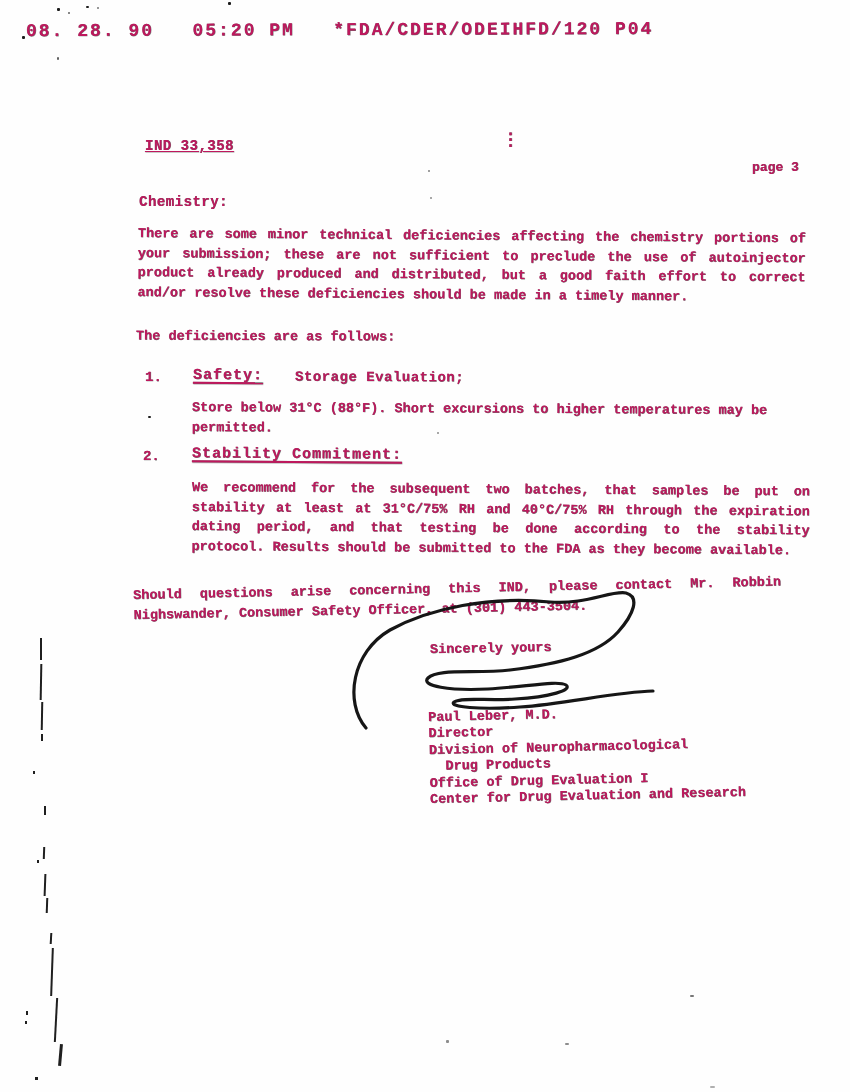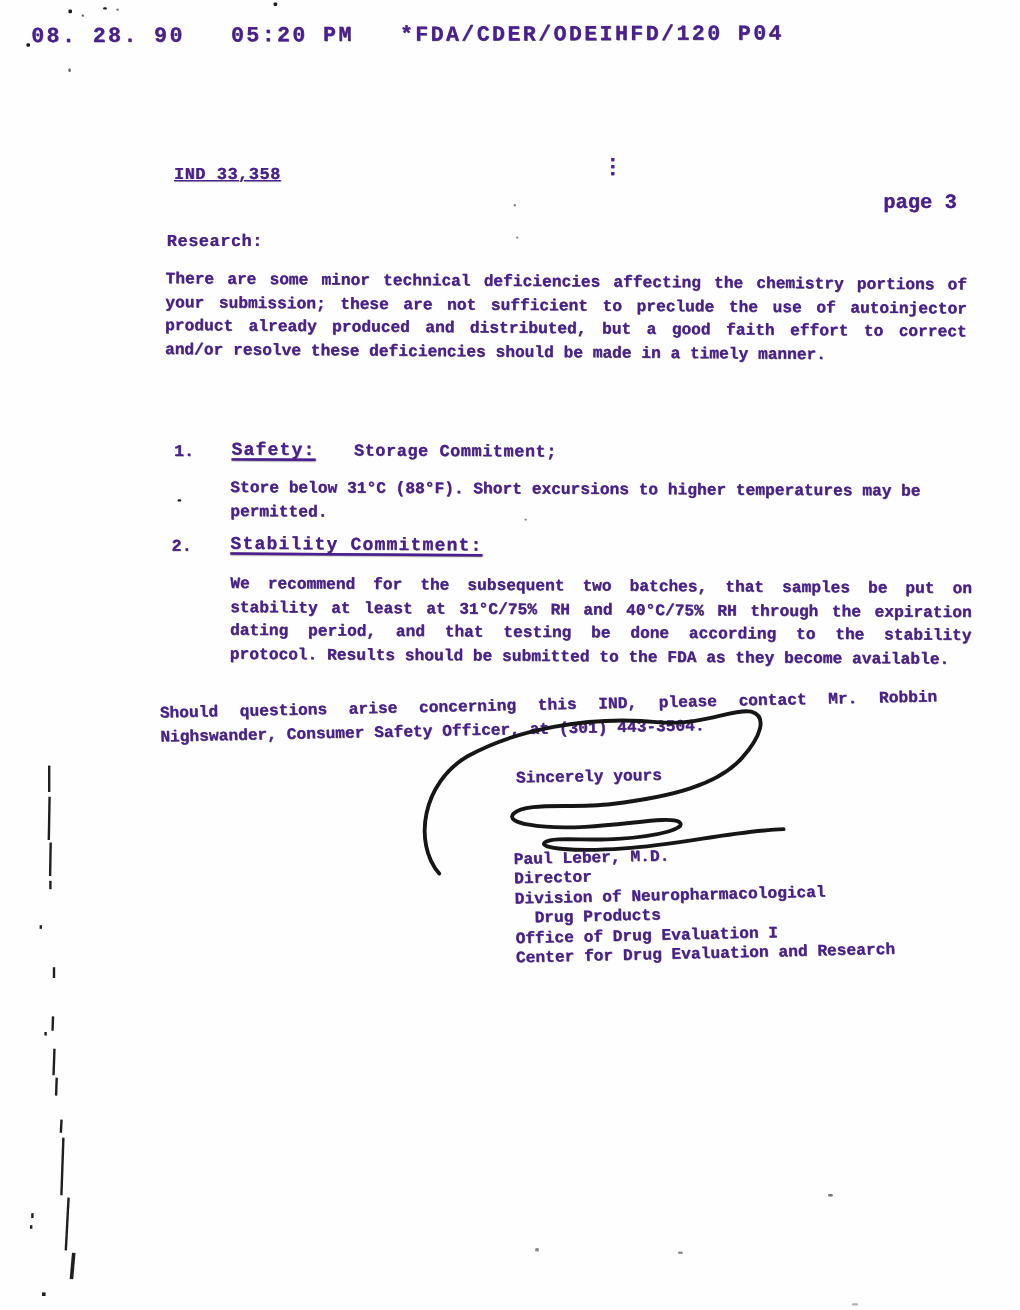--- a/index.html
+++ b/index.html
@@ -1,31 +1,31 @@
 <!DOCTYPE html>
 <html><head>
 <meta charset="utf-8">
 <style>
   html,body{margin:0;padding:0;background:#ffffff;}
   .page{
     position:relative;width:850px;height:1092px;background:#fefefe;overflow:hidden;
     font-family:"Liberation Mono","DejaVu Sans Mono",monospace;
-    color:#4c1d95;font-weight:700;
+    color:#be185d;font-weight:700;
   }
   .abs{position:absolute;}
   .ink{
     text-shadow:0.4px 0.4px 0.3px rgba(20,20,20,.55), -0.2px 0 0.2px rgba(20,20,20,.3);
   }
   .fax-header{
     left:26px;top:20px;font-size:18px;letter-spacing:2px;white-space:pre;
     transform:rotate(-0.2deg);
   }
   .ind{left:145px;top:138px;font-size:14px;letter-spacing:0.5px;text-decoration:underline;}
   .colon-mark{left:502px;top:136px;font-size:17px;line-height:10px;}
-  .pagenum{left:736px;top:160px;font-size:17px;text-align:right;}
+  .pagenum{left:752px;top:160px;font-size:13px;text-align:right;}
   .chem{left:139px;top:194px;font-size:14px;letter-spacing:0.5px;}
   .body-block{font-size:13.5px;line-height:19.5px;transform-origin:0 0;}
   .intro{left:138px;top:224px;width:668px;transform:rotate(0.45deg);}
   .lead{left:136px;top:329px;font-size:13.5px;transform:rotate(0.2deg);}
   .just{text-align:justify;text-align-last:justify;}
   .item-num{font-size:14px;}
   .item-label{font-size:15px;letter-spacing:1px;text-decoration:underline;text-underline-offset:2.5px;text-decoration-thickness:1.5px;}
   .item-sub{font-size:14px;letter-spacing:0.5px;}
   .i1num{left:145px;top:369px;transform:rotate(0.3deg);}
   .i1lab{left:193px;top:367px;transform:rotate(0.3deg);}
@@ -46,33 +46,34 @@
 <body>
 
 <div class="page">
 
   <div class="abs ink fax-header">08. 28. 90   05:20 PM   *FDA/CDER/ODEIHFD/120 P04</div>
 
   <div class="abs ink ind">IND 33,358</div>
   <div class="abs ink colon-mark">⋮</div>
   <div class="abs ink pagenum">page 3</div>
 
-  <div class="abs ink chem">Research:</div>
+  <div class="abs ink chem">Chemistry:</div>
 
   <div class="abs ink body-block intro">
     <div class="just">There are some minor technical deficiencies affecting the chemistry portions of</div>
     <div class="just">your submission; these are not sufficient to preclude the use of autoinjector</div>
     <div class="just">product already produced and distributed, but a good faith effort to correct</div>
     <div>and/or resolve these deficiencies should be made in a timely manner.</div>
   </div>
 
+  <div class="abs ink lead">The deficiencies are as follows:</div>
 
   <div class="abs ink item-num i1num">1.</div>
   <div class="abs ink item-label i1lab">Safety:</div>
-  <div class="abs ink item-sub i1sub">Storage Commitment;</div>
+  <div class="abs ink item-sub i1sub">Storage Evaluation;</div>
   <div class="abs ink body-block i1body">
     <div>Store below 31°C (88°F).  Short excursions to higher temperatures may be</div>
     <div>permitted.</div>
   </div>
 
   <div class="abs ink item-num i2num">2.</div>
   <div class="abs ink item-label i2lab">Stability Commitment:</div>
   <div class="abs ink body-block i2body">
     <div class="just">We recommend for the subsequent two batches, that samples be put on</div>
     <div class="just">stability at least at 31°C/75% RH and 40°C/75% RH through the expiration</div>

